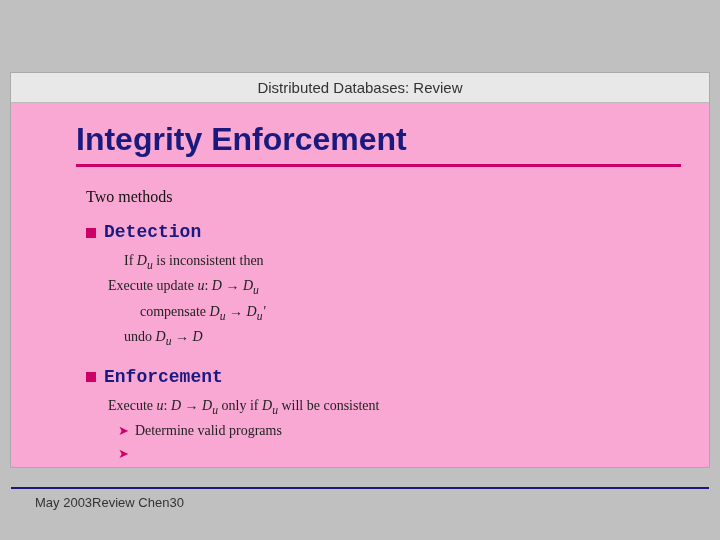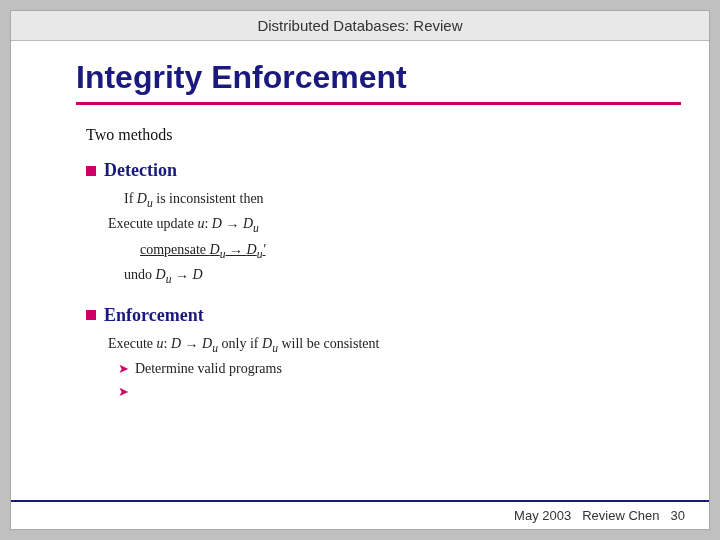--- a/index.html
+++ b/index.html
@@ -9,22 +9,22 @@
       height: 540px;
       background: #c0c0c0;
       display: flex;
       align-items: center;
       justify-content: center;
       font-family: 'Times New Roman', Times, serif;
     }
 
     .slide {
       width: 700px;
-      height: 520px;
-      background: #ffffff;
+      height: 396px;
+      background: #f9a8d4;
       display: flex;
       flex-direction: column;
       border: 1px solid #aaa;
       position: relative;
     }
 
     .slide-header {
       background: #e8e8e8;
       text-align: center;
       padding: 6px 0;
@@ -82,40 +82,40 @@
       background: #cc0066;
       display: inline-block;
       margin-right: 8px;
       flex-shrink: 0;
     }
 
     .method-title {
       font-size: 18px;
       font-weight: bold;
       color: #1a1a7e;
+      font-family: Liberation Mono, monospace;
     }
 
     .method-detail {
       margin-left: 22px;
       font-size: 14px;
       color: #222;
       line-height: 1.6;
     }
 
     .method-detail .line {
       display: block;
     }
 
     .method-detail .indent1 {
       margin-left: 16px;
     }
 
     .method-detail .indent2 {
       margin-left: 32px;
-      text-decoration: underline;
     }
 
     .method-detail .sub-bullet {
       display: flex;
       align-items: flex-start;
       margin-left: 10px;
     }
 
     .arrow-bullet {
       color: #cc0066;
@@ -123,28 +123,27 @@
       font-size: 13px;
       margin-top: 1px;
     }
 
     .math {
       font-style: italic;
     }
 
     .slide-footer {
       display: flex;
-      justify-content: flex-end;
+      justify-content: flex-start;
       align-items: center;
       padding: 6px 24px;
       border-top: 2px solid #1a1a7e;
       font-size: 13px;
       color: #333;
       font-family: Arial, sans-serif;
-      gap: 11px;
     }
   </style>
 </head>
 <body>
 
 <div class="slide">
 
   <div class="slide-header">
     <span>Distributed Databases: Review</span>
   </div>

